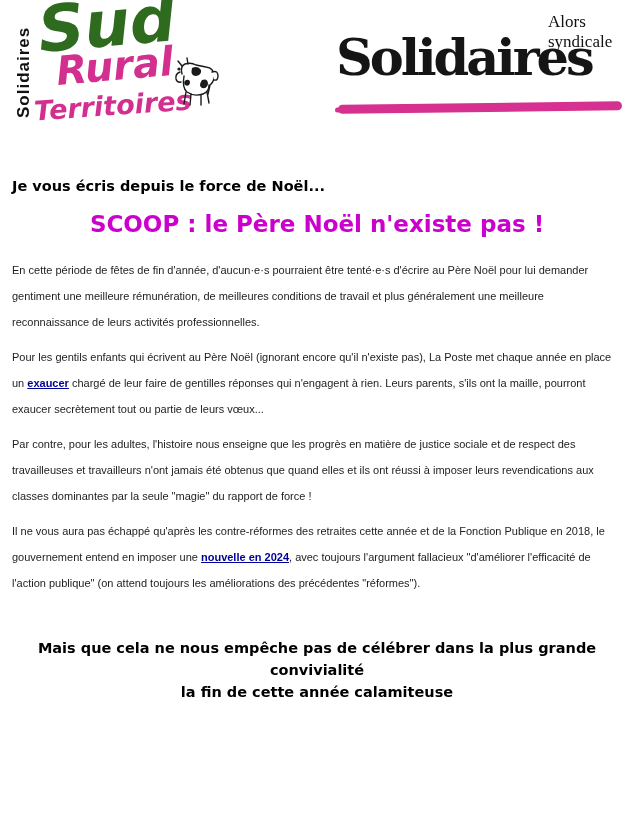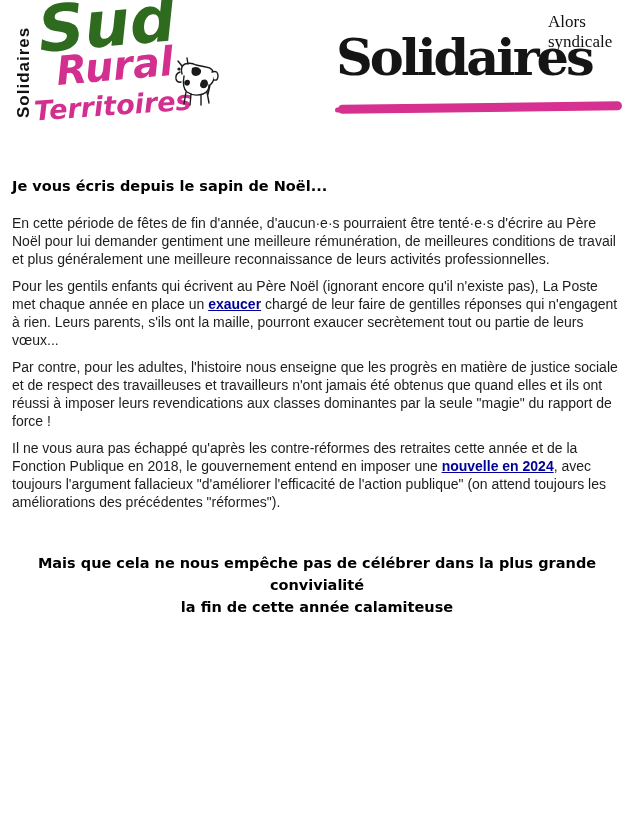--- a/index.html
+++ b/index.html
@@ -70,21 +70,21 @@
     font-size: 14.5px; color: #000;
   }
   .headline {
     margin-top: 17px; text-align: center;
     font-family: "DejaVu Sans", sans-serif; font-weight: bold;
     font-size: 23px; color: #cc00cc;
   }
   .body-text { margin-top: 20px; }
   .body-text p {
     font-family: "Liberation Sans", sans-serif;
-    font-size: 14px; line-height: 18px; color: #1d1d1d;
+    font-size: 11px; line-height: 26px; color: #1d1d1d;
     margin-bottom: 9px;
   }
   .body-text p.gap-big { margin-top: 6px; }
   a.doclink {
     color: #000099; font-weight: bold; text-decoration: underline; cursor: pointer;
   }
   .closing {
     margin-top: 41px; text-align: center;
     font-family: "DejaVu Sans", sans-serif; font-weight: bold;
     font-size: 14.5px; line-height: 22px; color: #000;
@@ -126,22 +126,23 @@
       <div class="union" style="white-space:pre-line;">Alors
 syndicale</div>
       <div class="solid">Solidaires</div>
       <div class="stroke"></div>
     </div>
 
   </div>
 
   <div class="content">
 
-    <div class="intro">Je vous écris depuis le sapin de Noël...</div>
+    <div class="intro">Je vous écris depuis le force de Noël...</div>
 
+    <div class="headline">SCOOP : le Père Noël n'existe pas !</div>
 
     <div class="body-text">
       <p>En cette période de fêtes de fin d'année, d'aucun·e·s pourraient être tenté·e·s d'écrire au Père Noël pour lui demander gentiment une meilleure rémunération, de meilleures conditions de travail et plus généralement une meilleure reconnaissance de leurs activités professionnelles.</p>
 
       <p><span>Pour les gentils enfants qui écrivent au Père Noël (ignorant encore qu'il n'existe pas), La Poste met chaque année en place un </span><a class="doclink">exaucer</a><span> chargé de leur faire de gentilles réponses qui n'engagent à rien. Leurs parents, s'ils ont la maille, pourront exaucer secrètement tout ou partie de leurs vœux...</span></p>
 
       <p class="gap-big">Par contre, pour les adultes, l'histoire nous enseigne que les progrès en matière de justice sociale et de respect des travailleuses et travailleurs n'ont jamais été obtenus que quand elles et ils ont réussi à imposer leurs revendications aux classes dominantes par la seule "magie" du rapport de force !</p>
 
       <p class="gap-big"><span>Il ne vous aura pas échappé qu'après les contre-réformes des retraites cette année et de la Fonction Publique en 2018, le gouvernement entend en imposer une </span><a class="doclink">nouvelle en 2024</a><span>, avec toujours l'argument fallacieux "d'améliorer l'efficacité de l'action publique" (on attend toujours les améliorations des précédentes "réformes").</span></p>
 

